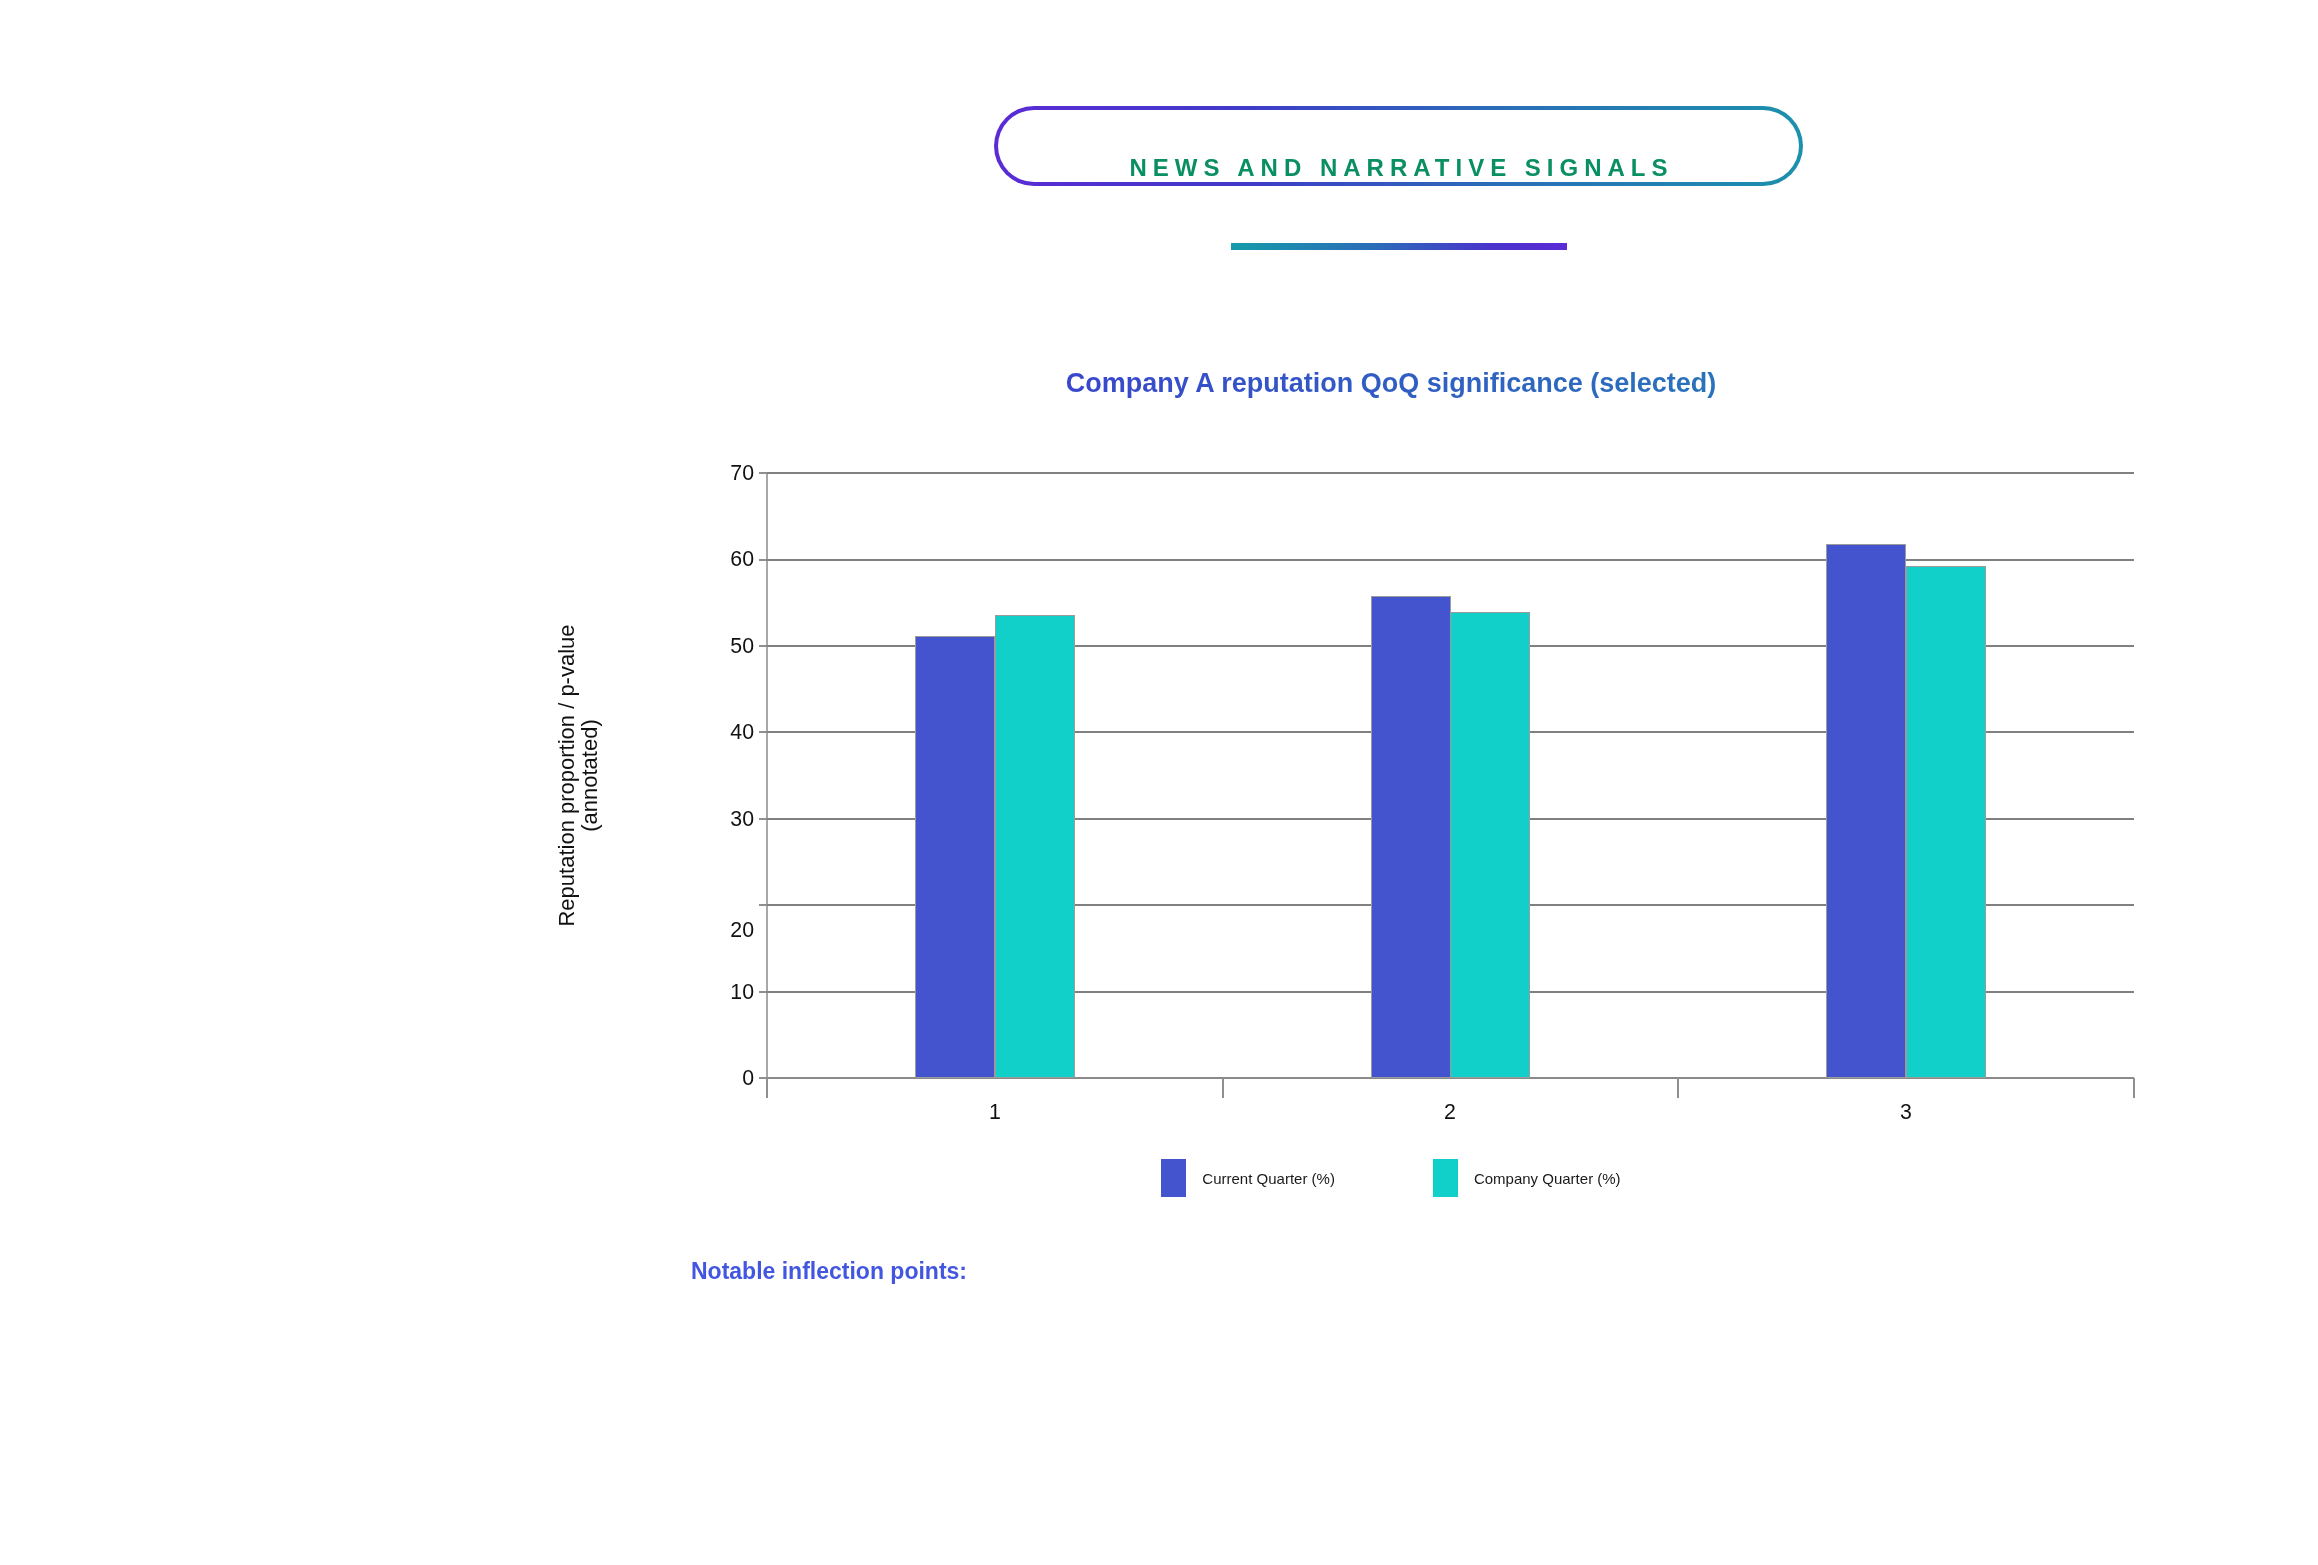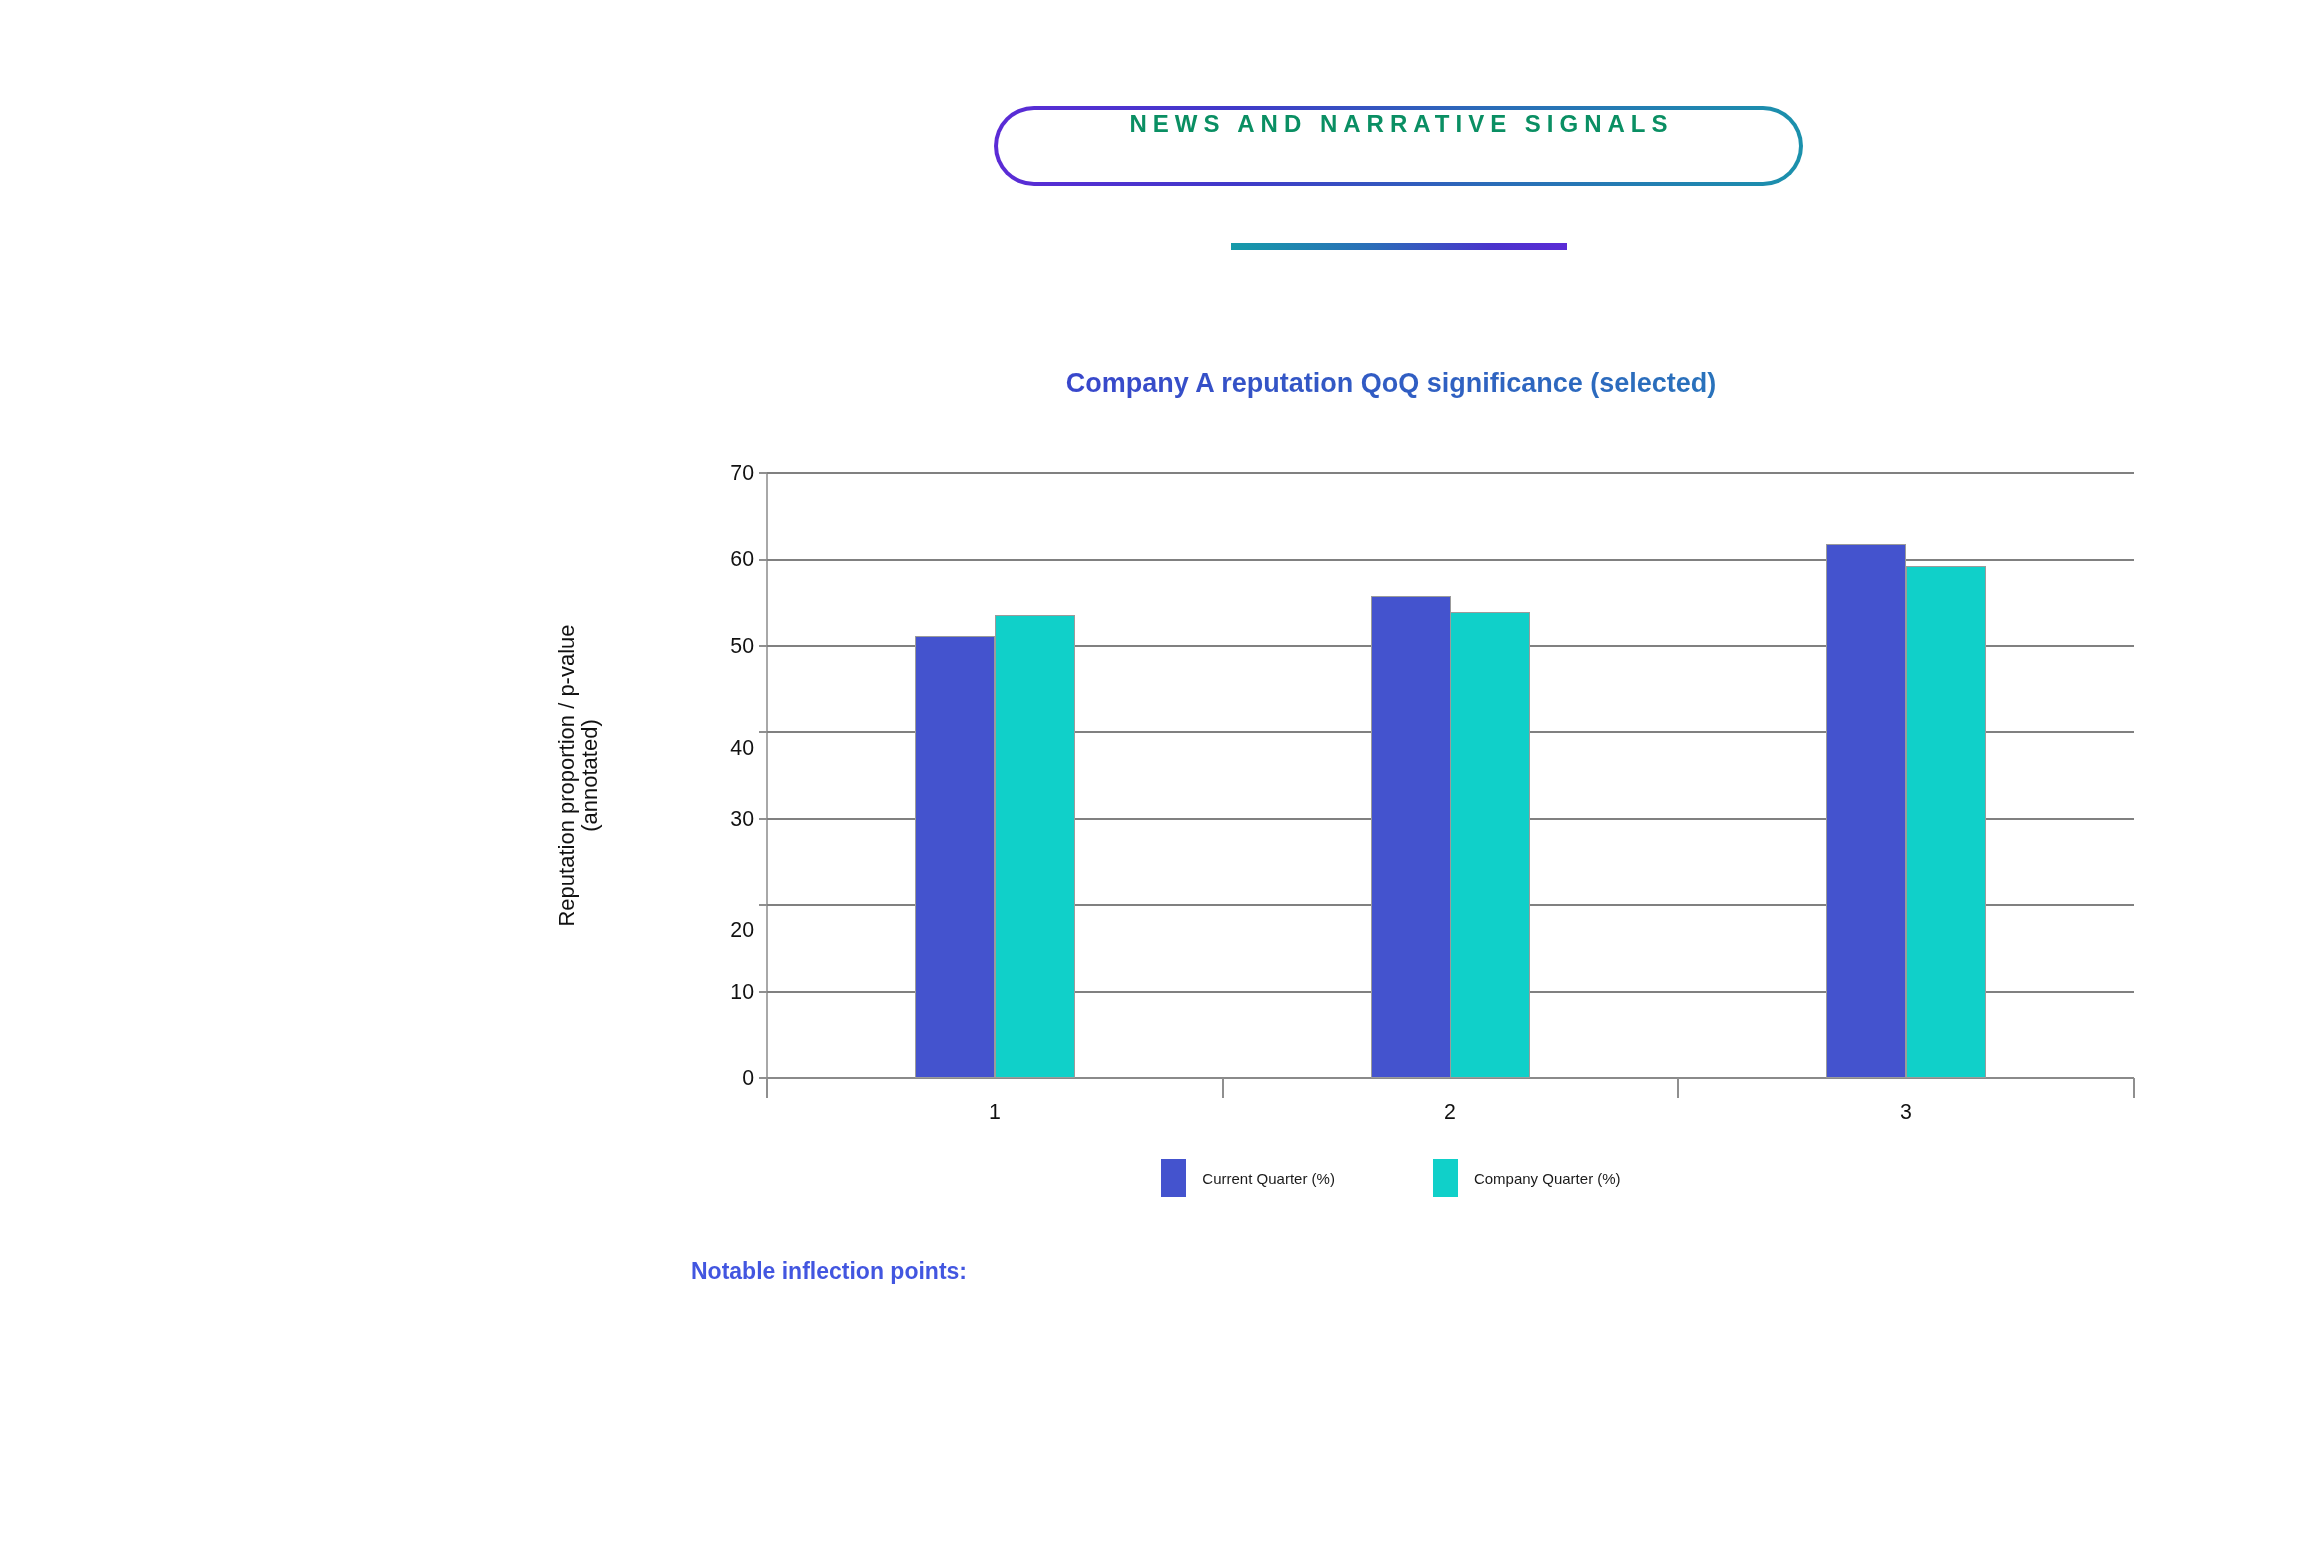--- a/index.html
+++ b/index.html
@@ -20,21 +20,21 @@
     left: 994px; top: 106px;
     width: 809px; height: 80px;
     border-radius: 40px;
     padding: 4.2px;
     background: linear-gradient(90deg, #5B2BD6 0%, #4039C9 30%, #2A6DB8 62%, #1B91AC 100%);
   }
   #title-pill-inner {
     width: 100%; height: 100%;
     background: #ffffff;
     border-radius: 37px;
-    display: flex; align-items: flex-start; justify-content: center;
+    display: flex; align-items: flex-end; justify-content: center;
   }
   #title-pill-label {
     font-size: 24px;
     font-weight: 600;
     letter-spacing: 6px;
     color: #0A8F63;
     text-indent: 6px;
     white-space: nowrap;
   }
   #title-underline {
@@ -180,21 +180,21 @@
 
 <div id="y-axis-title">
   <div id="y-axis-title-inner">Reputation proportion / p-value<br>(annotated)</div>
 </div>
 
 <div id="y-labels-col">
     <div class="ylab" style="top: 605px;">0</div>
     <div class="ylab" style="top: 519px;">10</div>
     <div class="ylab" style="top: 457px;">20</div>
     <div class="ylab" style="top: 346px;">30</div>
-    <div class="ylab" style="top: 259px; margin-top: 16px;">40</div>
+    <div class="ylab" style="top: 259px;">40</div>
     <div class="ylab" style="top: 173px;">50</div>
     <div class="ylab" style="top: 86px;">60</div>
     <div class="ylab" style="top: 0px;">70</div>
   </div>
 
 <div id="plot-wrap">
   <div id="y-axis-line"></div>
 <div class="gridline baseline" style="top: 604px;"></div>
     <div class="ytick-mark" style="top: 604px;"></div>
     <div class="gridline" style="top: 518px;"></div>

